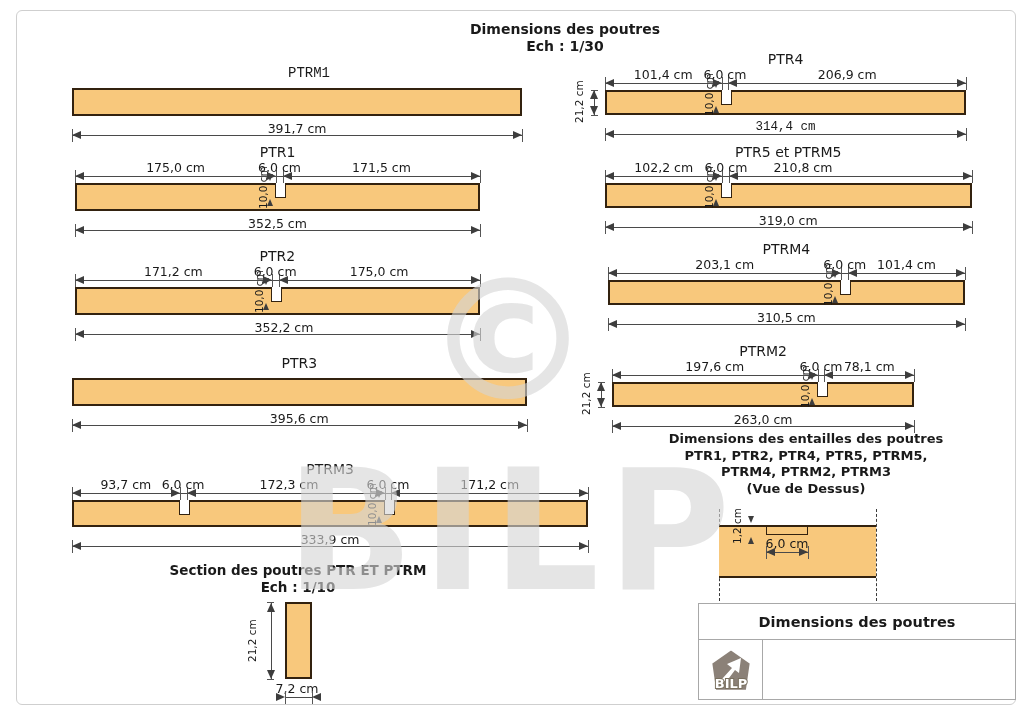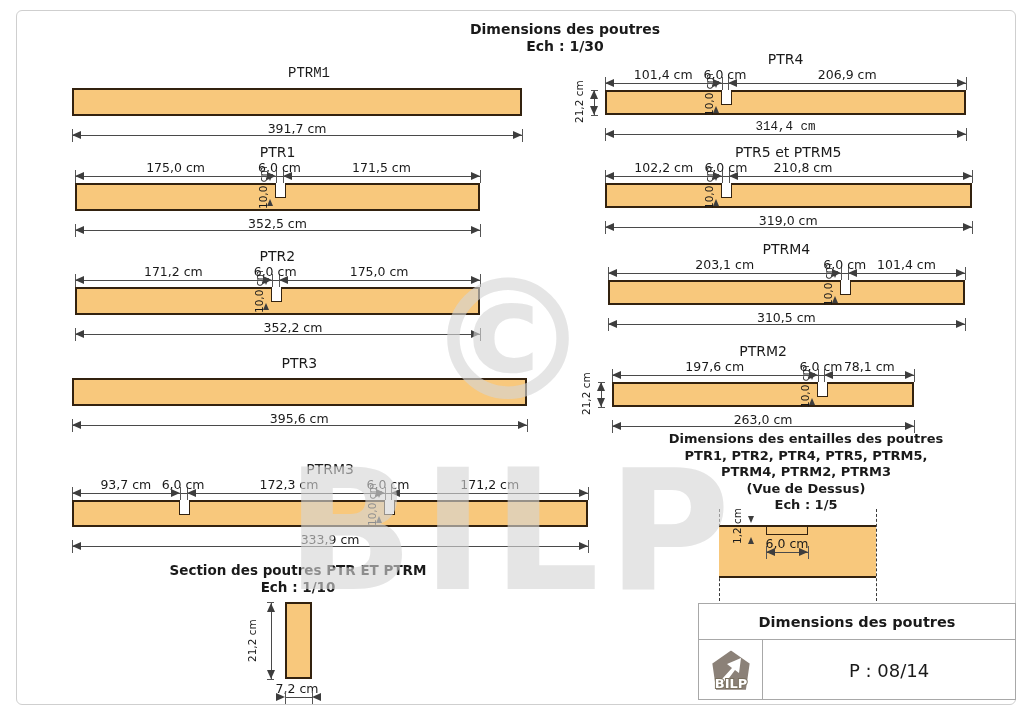--- a/index.html
+++ b/index.html
@@ -107,21 +107,21 @@
       <div class="arr al" style="left: 75px; top: 276px;"></div>
       <div class="arr ar" style="left: 470.678px; top: 276px;"></div>
       <div class="arr ar" style="left: 262.709px; top: 276px;"></div>
       <div class="arr al" style="left: 278.603px; top: 276px;"></div>
       <div class="dlabel" style="left: 128.354px; top: 264px; width: 90px;">171,2 cm</div>
       <div class="dlabel" style="left: 230.156px; top: 264px; width: 90px;">6,0 cm</div>
       <div class="dlabel" style="left: 334.14px; top: 264px; width: 90px;">175,0 cm</div>
       <div class="rlabel" style="left: 252.709px; top: 268px; height: 48px;">10,0 cm</div>
       <div class="sad" style="left: 262.709px; top: 278px;"></div>
       <div class="sau" style="left: 262.709px; top: 303px;"></div>
-      <div class="dlabel" style="left: 233px; top: 320px; width: 120px;">352,2 cm</div>
+      <div class="dlabel" style="left: 224px; top: 320px; width: 120px;">352,2 cm</div>
       <div class="hline" style="left: 75px; top: 334px; width: 404.678px;"></div>
       <div class="tick" style="left: 75px; top: 328px;"></div>
       <div class="tick" style="left: 479.678px; top: 328px;"></div>
       <div class="arr al" style="left: 75px; top: 330px;"></div>
       <div class="arr ar" style="left: 470.678px; top: 330px;"></div>
       <div class="bname" style="left: 72px; top: 355px; width: 454.544px;">PTR3</div>
       <div class="beam" style="left: 72px; top: 378px; width: 454.544px; height: 28px;"></div>
       <div class="dlabel" style="left: 239.272px; top: 411px; width: 120px;">395,6 cm</div>
       <div class="hline" style="left: 72px; top: 425px; width: 454.544px;"></div>
       <div class="tick" style="left: 72px; top: 419px;"></div>
@@ -267,21 +267,20 @@
       <div class="arr au" style="left: 597px; top: 382px;"></div>
       <div class="arr ad" style="left: 597px; top: 398px;"></div>
       <div class="rlabel" style="left: 580px; top: 374px; height: 41px;">21,2 cm</div>
     </div>
 
   <div class="entailles-title">
     <div>Dimensions des entailles des poutres</div>
     <div>PTR1, PTR2, PTR4, PTR5, PTRM5,</div>
     <div>PTRM4, PTRM2, PTRM3</div>
     <div>(Vue de Dessus)</div>
-    <div>Ech : 1/5</div>
   </div>
 
   <div class="dashv" style="left:719px;top:509px;height:92px"></div>
   <div class="dashv" style="left:876px;top:509px;height:92px"></div>
   <div class="erect" style="left:719px;top:525px;width:157px;height:53px"></div>
   <div class="enotch" style="left:766px;top:525px;width:42px;height:10px"></div>
   <div class="rlabel" style="left:731px;top:505px;height:42px">1,2 cm</div>
   <div class="sad" style="left:748px;top:516px"></div>
   <div class="sau" style="left:748px;top:537px"></div>
   <div class="dlabel" style="left:757px;top:536px;width:60px">6,0 cm</div>
@@ -314,16 +313,15 @@
   <div class="tb">
     <div class="tb-header">Dimensions des poutres</div>
     <div class="tb-row">
       <div class="tb-cell tb-logo">
         <svg width="48" height="48" viewBox="0 0 48 48">
           <polygon points="24,3 44,17 40,45 8,45 4,17" fill="#8B8178" stroke="#ffffff" stroke-width="2.5"></polygon>
           <polygon points="34,12 20,18 25,22 15,33 19,36 28,24 32,27" fill="#ffffff"></polygon>
           <text x="24" y="42" text-anchor="middle" font-size="13" font-weight="bold" fill="#ffffff" stroke="#79705f" stroke-width="2" paint-order="stroke" font-family="DejaVu Sans, sans-serif">BILP</text>
         </svg>
       </div>
-      <div class="tb-cell tb-page">P : 08/14</div>
     </div>
   </div>
 </div>
 
 </body></html>

